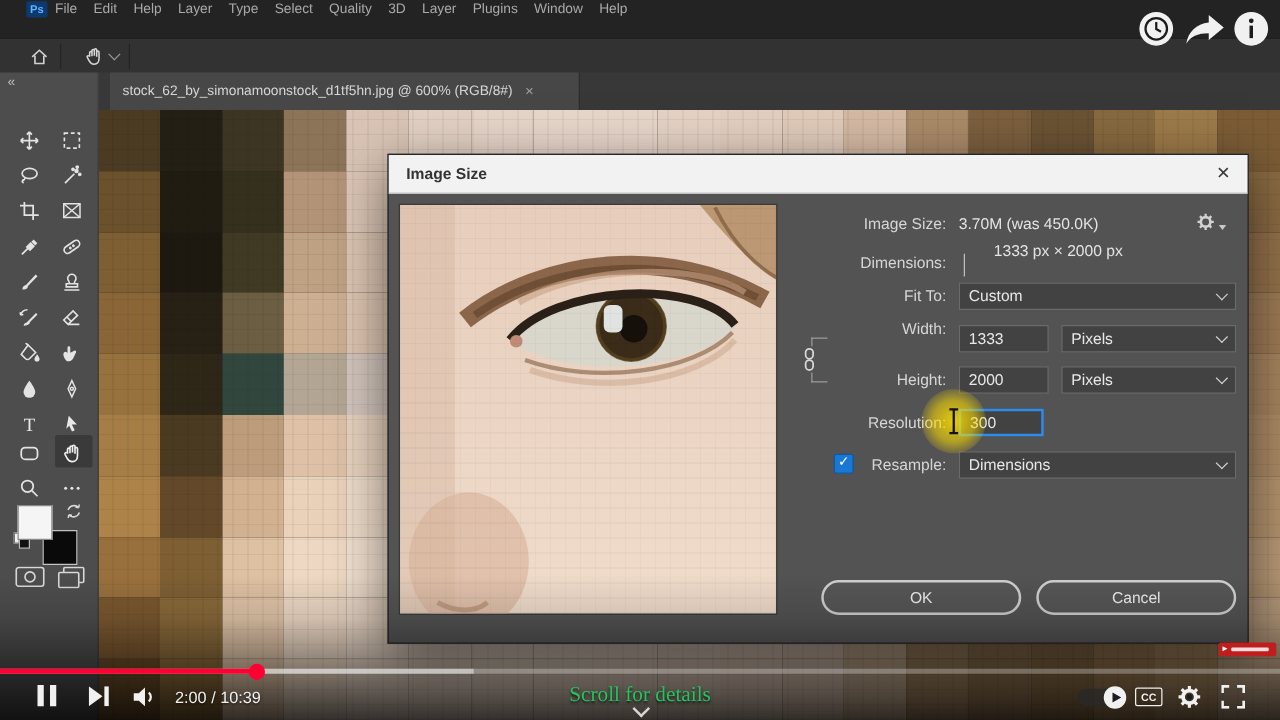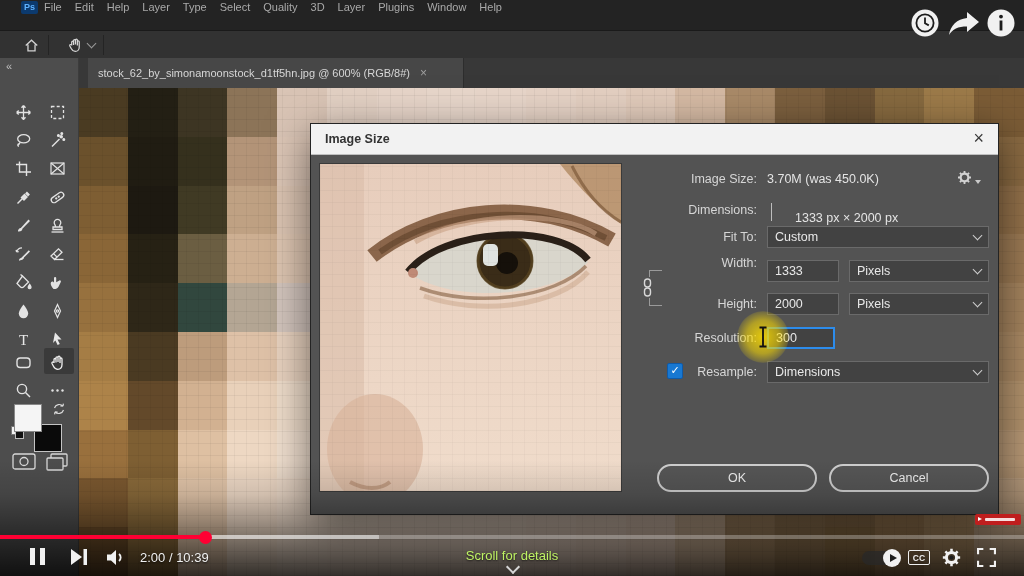--- a/index.html
+++ b/index.html
@@ -37,21 +37,21 @@
   .chev{width:6px;height:6px;border-right:1.6px solid #cfcfcf;border-bottom:1.6px solid #cfcfcf;
         transform:rotate(45deg);margin-left:auto;margin-top:-3px;}
   .pill-btn{box-sizing:border-box;border:2px solid #cfcfcf;border-radius:15px;background:rgba(255,255,255,.02);
             color:#efefef;font-size:12.5px;display:flex;align-items:center;justify-content:center;}
   .checkbox-on{background:#1878d2;border:1px solid #0f5aa8;border-radius:2px;color:#fff;
                font-size:11px;line-height:13px;text-align:center;}
   
   .yt-title{font-size:19.5px;color:#fff;text-shadow:0 1px 3px rgba(0,0,0,.9);letter-spacing:.2px;}
   .yt-grad{background:linear-gradient(180deg, rgba(0,0,0,0) 0%, rgba(0,0,0,.12) 30%, rgba(0,0,0,.78) 100%);}
   .yt-time{font-size:13px;color:#f1f1f1;text-shadow:0 1px 2px rgba(0,0,0,.7);}
-  .yt-hint{font-size:13px;color:#bef264;text-shadow:0 1px 2px rgba(0,0,0,.7);}
+  .yt-hint{font-size:17px;color:#22c55e;text-shadow:0 1px 2px rgba(0,0,0,.7);font-family:Liberation Serif, serif;}
   .cc-box{box-sizing:border-box;border:1.6px solid #eee;border-radius:2px;color:#eee;font-weight:bold;
           font-size:8.5px;display:flex;align-items:center;justify-content:center;}
 </style>
 </head>
 <body>
 
 <div id="stage">
 
   <div class="abs menubar" style="left:0;top:0;width:1024px;height:30px;">
     <div class="abs" style="left:21px;top:1px;width:17px;height:13px;background:#0c3a6e;border-radius:2px;color:#5eb2ff;font-size:9px;font-weight:bold;text-align:center;line-height:13px;">Ps</div>
@@ -503,21 +503,21 @@
             <path d="M9 1.2v3M9 13.8v3M1.2 9h3M13.8 9h3M3.5 3.5l2.1 2.1M12.4 12.4l2.1 2.1M14.5 3.5l-2.1 2.1M5.6 12.4l-2.1 2.1" stroke-width="2.2"></path>
           </g>
         </svg>
     </span>
     <span class="abs" style="left:664px;top:56px;width:0;height:0;border-left:3px solid transparent;border-right:3px solid transparent;border-top:4px solid #c9c9c9;"></span>
 
     <span class="abs lbl" style="left:320px;top:79px;width:126px;">Dimensions:</span>
     <span class="abs" style="left:456px;top:79px;width:18px;height:14px;">
       <span class="chev" style="margin:2px 0 0 4px;border-color:#bdbdbd;"></span>
     </span>
-    <span class="abs val" style="left:484px;top:87px;">1333 px  ×  2000 px</span>
+    <span class="abs val" style="left:484px;top:70px;">1333 px  ×  2000 px</span>
 
     <span class="abs lbl" style="left:320px;top:106px;width:126px;">Fit To:</span>
     <div class="abs select" style="left:456px;top:102px;width:222px;">
       <span>Custom</span>
         <span class="chev"></span>
     </div>
 
     <div class="abs" style="left:338px;top:146px;width:12px;height:34px;border-left:1px solid #9a9a9a;border-top:1px solid #9a9a9a;border-bottom:1px solid #9a9a9a;"></div>
     <span class="abs" style="left:331px;top:153px;background:#535353;padding:1px 0;">
       <svg width="11" height="19" viewBox="0 0 11 19" stroke="#d8d8d8" stroke-width="1.4" fill="none">

